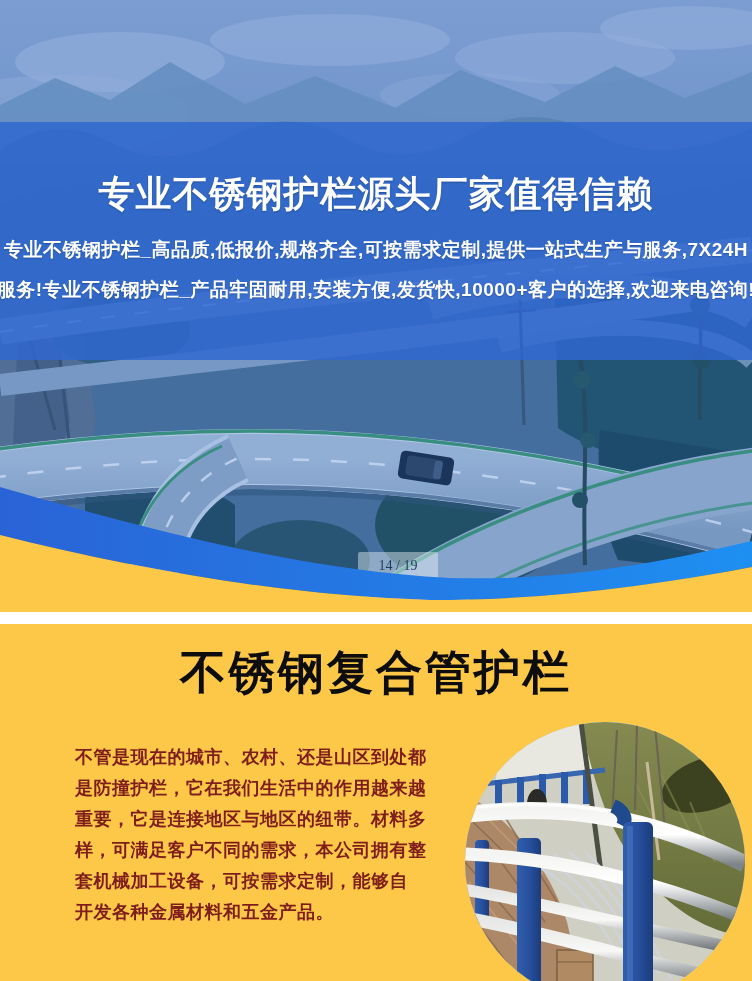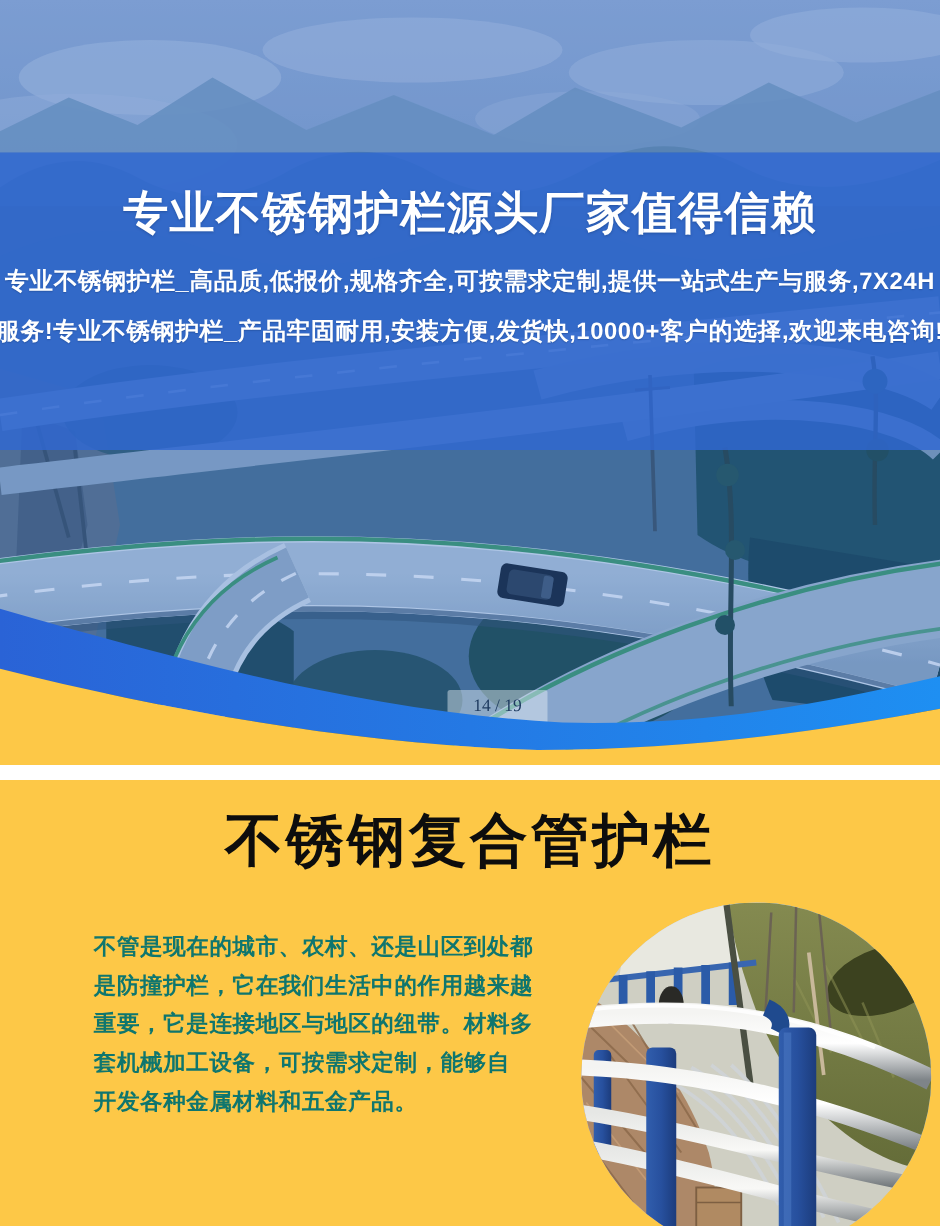--- a/index.html
+++ b/index.html
@@ -10,21 +10,21 @@
   
   .hero{position:relative;width:752px;height:612px;overflow:hidden;background:#6f90b5;}
   .hero svg.photo{position:absolute;left:0;top:0;display:block;}
   .hero-top-wash{position:absolute;left:0;top:0;width:752px;height:122px;background:rgba(150,175,220,0.18);}
   .hero-band{
     position:absolute;left:0;top:122px;width:752px;height:238px;
     background:rgba(47,104,210,0.82);
     display:flex;flex-direction:column;align-items:center;
   }
   .hero-title{
-    margin:24px 0 0 0;color:#ffffff;font-size:36px;font-weight:bold;
+    margin:48px 0 0 0;color:#ffffff;font-size:36px;font-weight:bold;
     line-height:48px;letter-spacing:1px;white-space:nowrap;text-shadow:0 1px 2px rgba(10,40,90,.35);
   }
   .hero-desc{margin-top:12px;text-align:center;}
   .hero-desc div{
     color:#ffffff;font-size:19px;font-weight:bold;line-height:40px;
     white-space:nowrap;letter-spacing:.5px;text-shadow:0 1px 1px rgba(10,40,90,.3);
   }
   .page-indicator{
     position:absolute;left:358px;top:552px;width:80px;height:27px;
     background:rgba(233,241,246,0.45);border-radius:2px;
@@ -34,21 +34,21 @@
   }
   .curve-svg{position:absolute;left:0;top:470px;display:block;}
   
   .product{position:relative;width:752px;height:369px;background:#fdc847;}
   .product-title{
     margin:12px;padding-top:22px;text-align:center;color:#0d0d0d;
     font-size:46px;font-weight:bold;letter-spacing:3px;line-height:52px;
   }
   .product-desc{position:absolute;left:75px;top:118px;width:348px;}
   .product-desc .line{
-    color:#0f766e;font-size:18px;font-weight:600;line-height:31px;
+    color:#7f1d1d;font-size:18px;font-weight:600;line-height:31px;
     white-space:nowrap;letter-spacing:.5px;
   }
   .circle-photo{
     position:absolute;left:465px;top:98px;width:280px;height:280px;
     border-radius:50%;overflow:hidden;background:#c9c9bd;
   }
   .circle-photo svg{display:block;}
 </style>
 </head>
 <body>
@@ -177,20 +177,21 @@
     </svg>
   </section>
 
   <section class="product">
     <h2 class="product-title">不锈钢复合管护栏</h2>
 
     <div class="product-desc">
       <div class="line">不管是现在的城市、农村、还是山区到处都</div>
       <div class="line">是防撞护栏，它在我们生活中的作用越来越</div>
       <div class="line">重要，它是连接地区与地区的纽带。材料多</div>
+      <div class="line">样，可满足客户不同的需求，本公司拥有整</div>
       <div class="line">套机械加工设备，可按需求定制，能够自</div>
       <div class="line">开发各种金属材料和五金产品。</div>
     </div>
 
     <figure class="circle-photo" style="margin:0;">
       <svg width="280" height="280" viewBox="0 0 280 280">
         <defs>
           <linearGradient id="steelG" x1="0" y1="0" x2="0" y2="1">
             <stop offset="0" stop-color="#f4f4f2"></stop>
               <stop offset=".45" stop-color="#ffffff"></stop>

